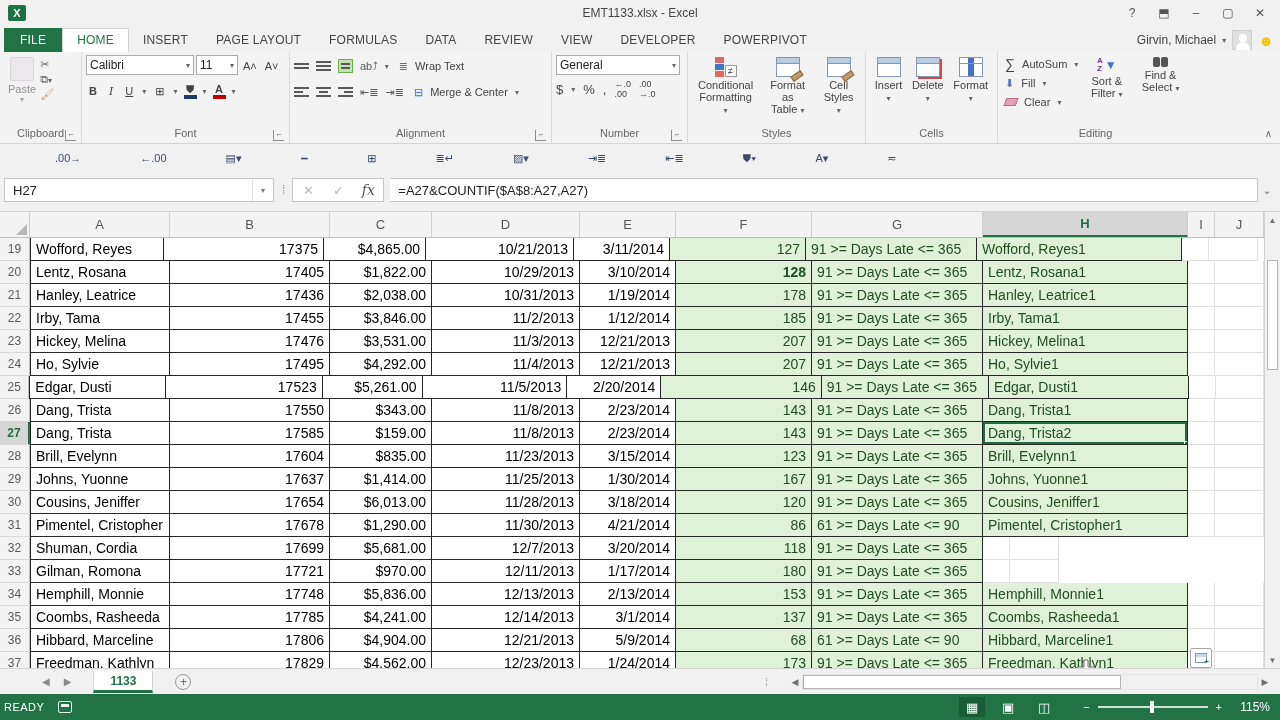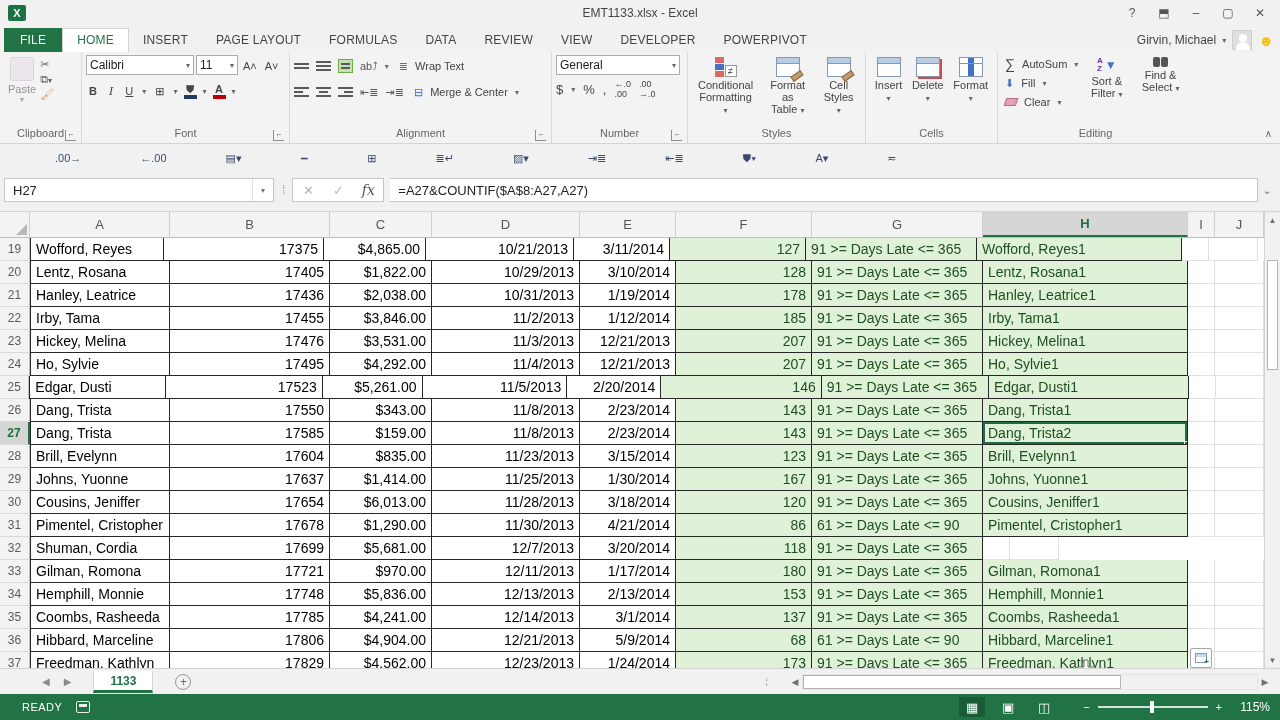--- a/index.html
+++ b/index.html
@@ -119,21 +119,21 @@
               font-size:12px; font-weight:bold; color:#217346; }
   .addsheet { margin-left:22px; width:16px; height:16px; border:1px solid #9a9a9a; border-radius:50%; color:#6d6d6d; font-size:12px; line-height:14px; text-align:center; }
   .hscroll { position:absolute; left:788px; right:8px; top:4px; bottom:4px; display:flex; align-items:center; }
   .hs-arrow { width:14px; color:#707070; font-size:9px; text-align:center; }
   .hs-track { flex:1; height:16px; background:#f1f1f2; position:relative; border:1px solid #e3e3e3; }
   .hs-thumb { position:absolute; left:0; top:0; bottom:0; width:318px; background:#fff; border:1px solid #b5b5b5; }
   .hsplit { position:absolute; left:765px; top:7px; color:#a0a0a0; font-size:11px; letter-spacing:-1px; }
 
   
   .statusbar { height:26px; background:#217346; color:#fff; display:flex; align-items:center; font-size:11px; flex:0 0 auto; position:relative; }
-  .status-left { display:flex; align-items:center; gap:14px; margin-left:22px; letter-spacing:.5px; }
+  .status-left { display:flex; align-items:center; gap:14px; margin-left:4px; letter-spacing:.5px; }
   .macro-ic { width:14px; height:12px; border:1px solid #fff; border-radius:2px; position:relative; opacity:.9;}
   .macro-ic:after{content:"";position:absolute;left:2px;top:2px;right:2px;height:3px;background:#fff;}
   .status-right { position:absolute; right:10px; display:flex; align-items:center; gap:10px; }
   .viewbtn { width:26px; height:20px; display:flex; align-items:center; justify-content:center; font-size:13px; color:#fff; }
   .viewbtn.active { background:#1a5c38; }
   .zoomctl { display:flex; align-items:center; gap:8px; margin-left:16px; }
   .ztrack { width:110px; height:2px; background:#cfe3d8; position:relative; }
   .zthumb { position:absolute; left:52px; top:-5px; width:4px; height:12px; background:#fff; }
   .zpct { font-size:12px; width:38px; text-align:right; }
 </style>
@@ -428,21 +428,21 @@
             <div class="cell ghost" style="width: 27px;"></div>
             <div class="cell ghost" style="width: 49px;"></div>
           </div>
           <div class="grow">
             <div class="rowhdr">20</div>
             <div class="cell first" style="width: 140px;">Lentz, Rosana</div>
             <div class="cell num" style="width: 160px;">17405</div>
             <div class="cell num" style="width: 102px;">$1,822.00</div>
             <div class="cell num" style="width: 148px;">10/29/2013</div>
             <div class="cell num" style="width: 96px;">3/10/2014</div>
-            <div class="cell num green" style="width: 136px;">128</div>
+            <div class="cell num green" style="width: 136px; font-weight: bold;">128</div>
             <div class="cell green" style="width: 171px;">91 &gt;= Days Late &lt;= 365</div>
             <div class="cell green" style="width: 205px;">Lentz, Rosana1</div>
             <div class="cell ghost" style="width: 27px;"></div>
             <div class="cell ghost" style="width: 49px;"></div>
           </div>
           <div class="grow">
             <div class="rowhdr">21</div>
             <div class="cell first" style="width: 140px;">Hanley, Leatrice</div>
             <div class="cell num" style="width: 160px;">17436</div>
             <div class="cell num" style="width: 102px;">$2,038.00</div>
@@ -598,21 +598,20 @@
           </div>
           <div class="grow">
             <div class="rowhdr">33</div>
             <div class="cell first" style="width: 140px;">Gilman, Romona</div>
             <div class="cell num" style="width: 160px;">17721</div>
             <div class="cell num" style="width: 102px;">$970.00</div>
             <div class="cell num" style="width: 148px;">12/11/2013</div>
             <div class="cell num" style="width: 96px;">1/17/2014</div>
             <div class="cell num green" style="width: 136px;">180</div>
             <div class="cell green" style="width: 171px;">91 &gt;= Days Late &lt;= 365</div>
-            <div class="cell green" style="width: 205px;">Gilman, Romona1</div>
             <div class="cell ghost" style="width: 27px;"></div>
             <div class="cell ghost" style="width: 49px;"></div>
           </div>
           <div class="grow">
             <div class="rowhdr">34</div>
             <div class="cell first" style="width: 140px;">Hemphill, Monnie</div>
             <div class="cell num" style="width: 160px;">17748</div>
             <div class="cell num" style="width: 102px;">$5,836.00</div>
             <div class="cell num" style="width: 148px;">12/13/2013</div>
             <div class="cell num" style="width: 96px;">2/13/2014</div>

